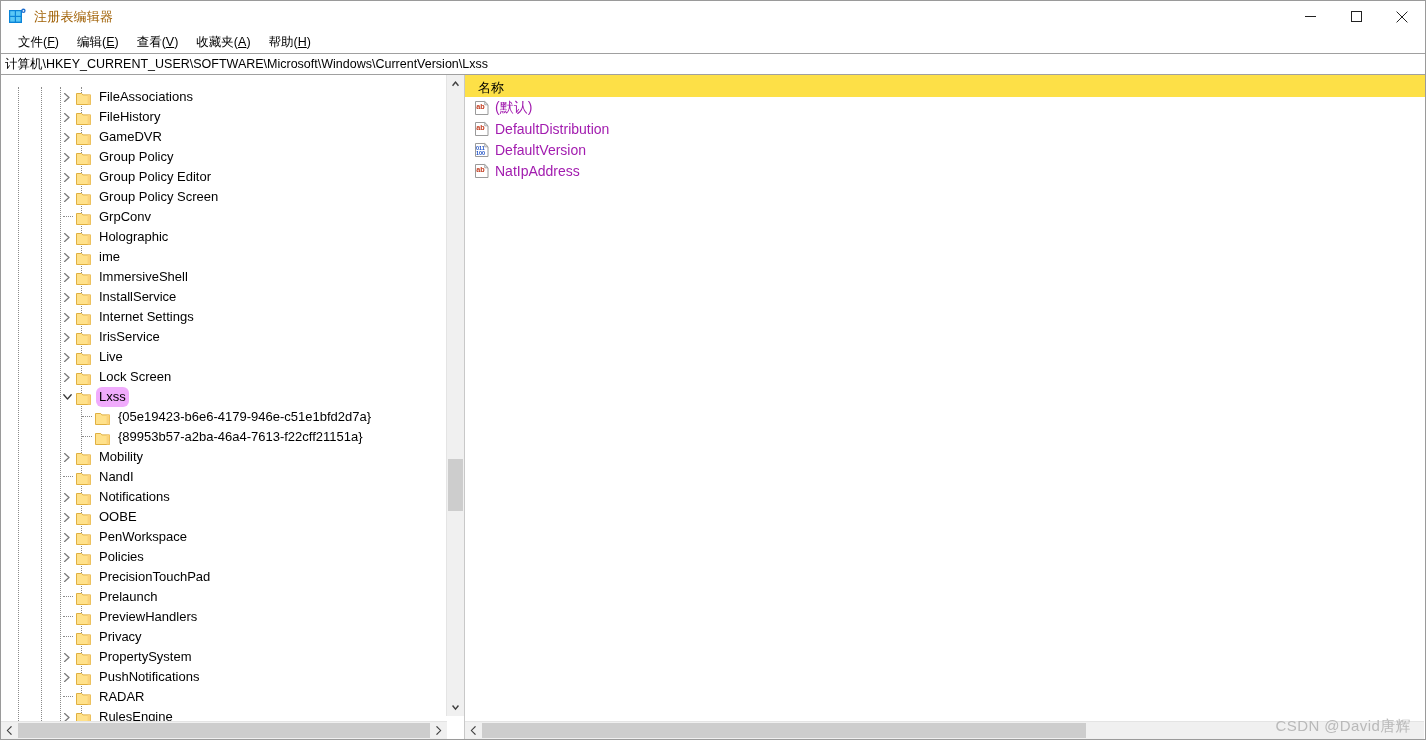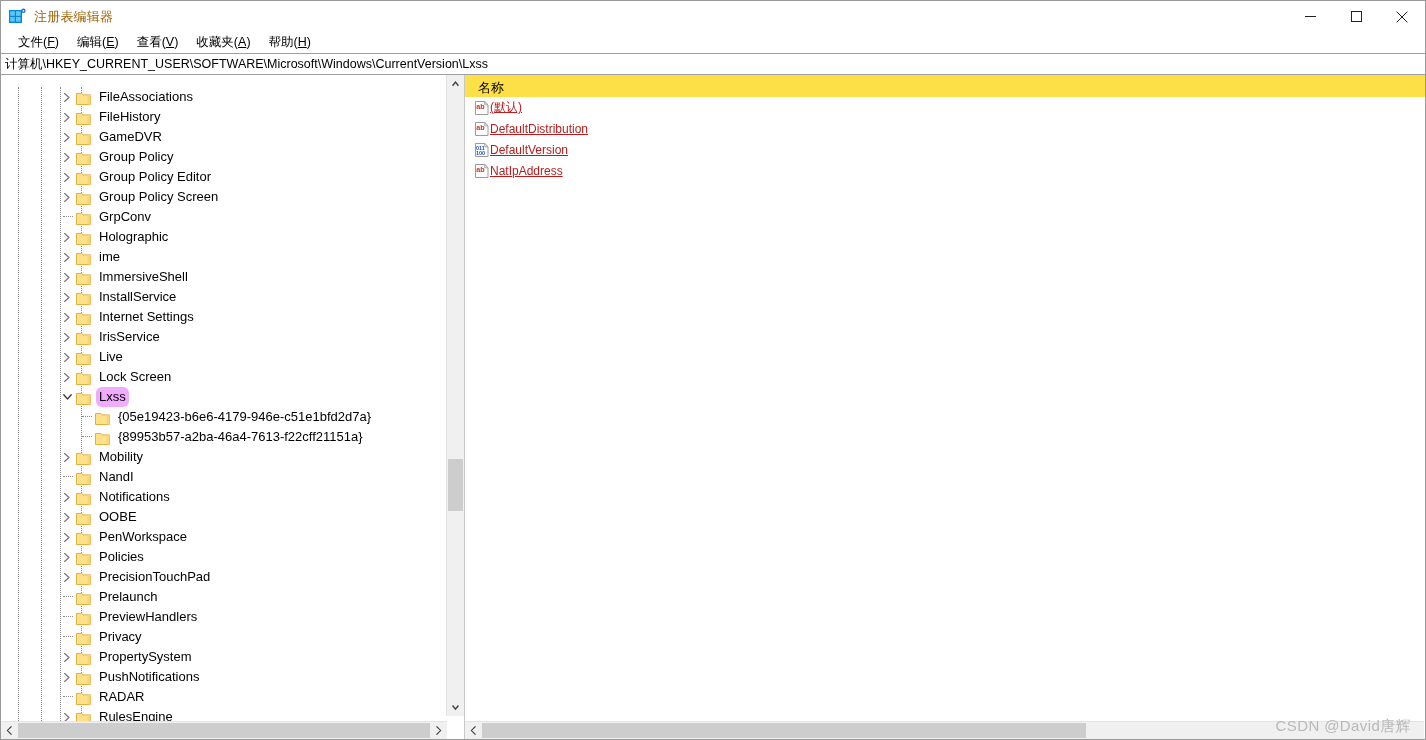--- a/index.html
+++ b/index.html
@@ -61,22 +61,22 @@
   .vthumb{position:absolute;left:1px;width:15px;background:#cdcdcd;}
   .hscroll{position:absolute;left:0;bottom:0;height:17px;background:#f0f0f0;
            border-top:1px solid #e4e4e4;display:flex;align-items:center;}
   .hscroll .arrow{width:17px;height:17px;display:flex;align-items:center;justify-content:center;flex:0 0 auto;}
   .hthumb{position:absolute;top:1px;height:15px;background:#cdcdcd;}
 
   
   .col-header{height:22px;display:flex;align-items:flex-end;background:#fde047;}
   .col-header .col-name{font-size:13px;padding-left:13px;color:#000;}
   .vrow{height:21px;display:flex;align-items:center;padding-left:9px;}
-  .vicon{width:16px;height:16px;position:relative;flex:0 0 auto;}
-  .vlabel{font-size:12px;color:#b91c1c;text-decoration:underline;}
+  .vicon{width:16px;height:16px;margin-right:5px;position:relative;flex:0 0 auto;}
+  .vlabel{font-size:14px;color:#a21caf;}
 
   .watermark{position:absolute;right:14px;bottom:3px;font-size:15px;color:#b9b9b9;
              letter-spacing:.4px;white-space:nowrap;}
 </style>
 </head>
 <body>
 
 <div class="window">
 
   <div class="titlebar">

